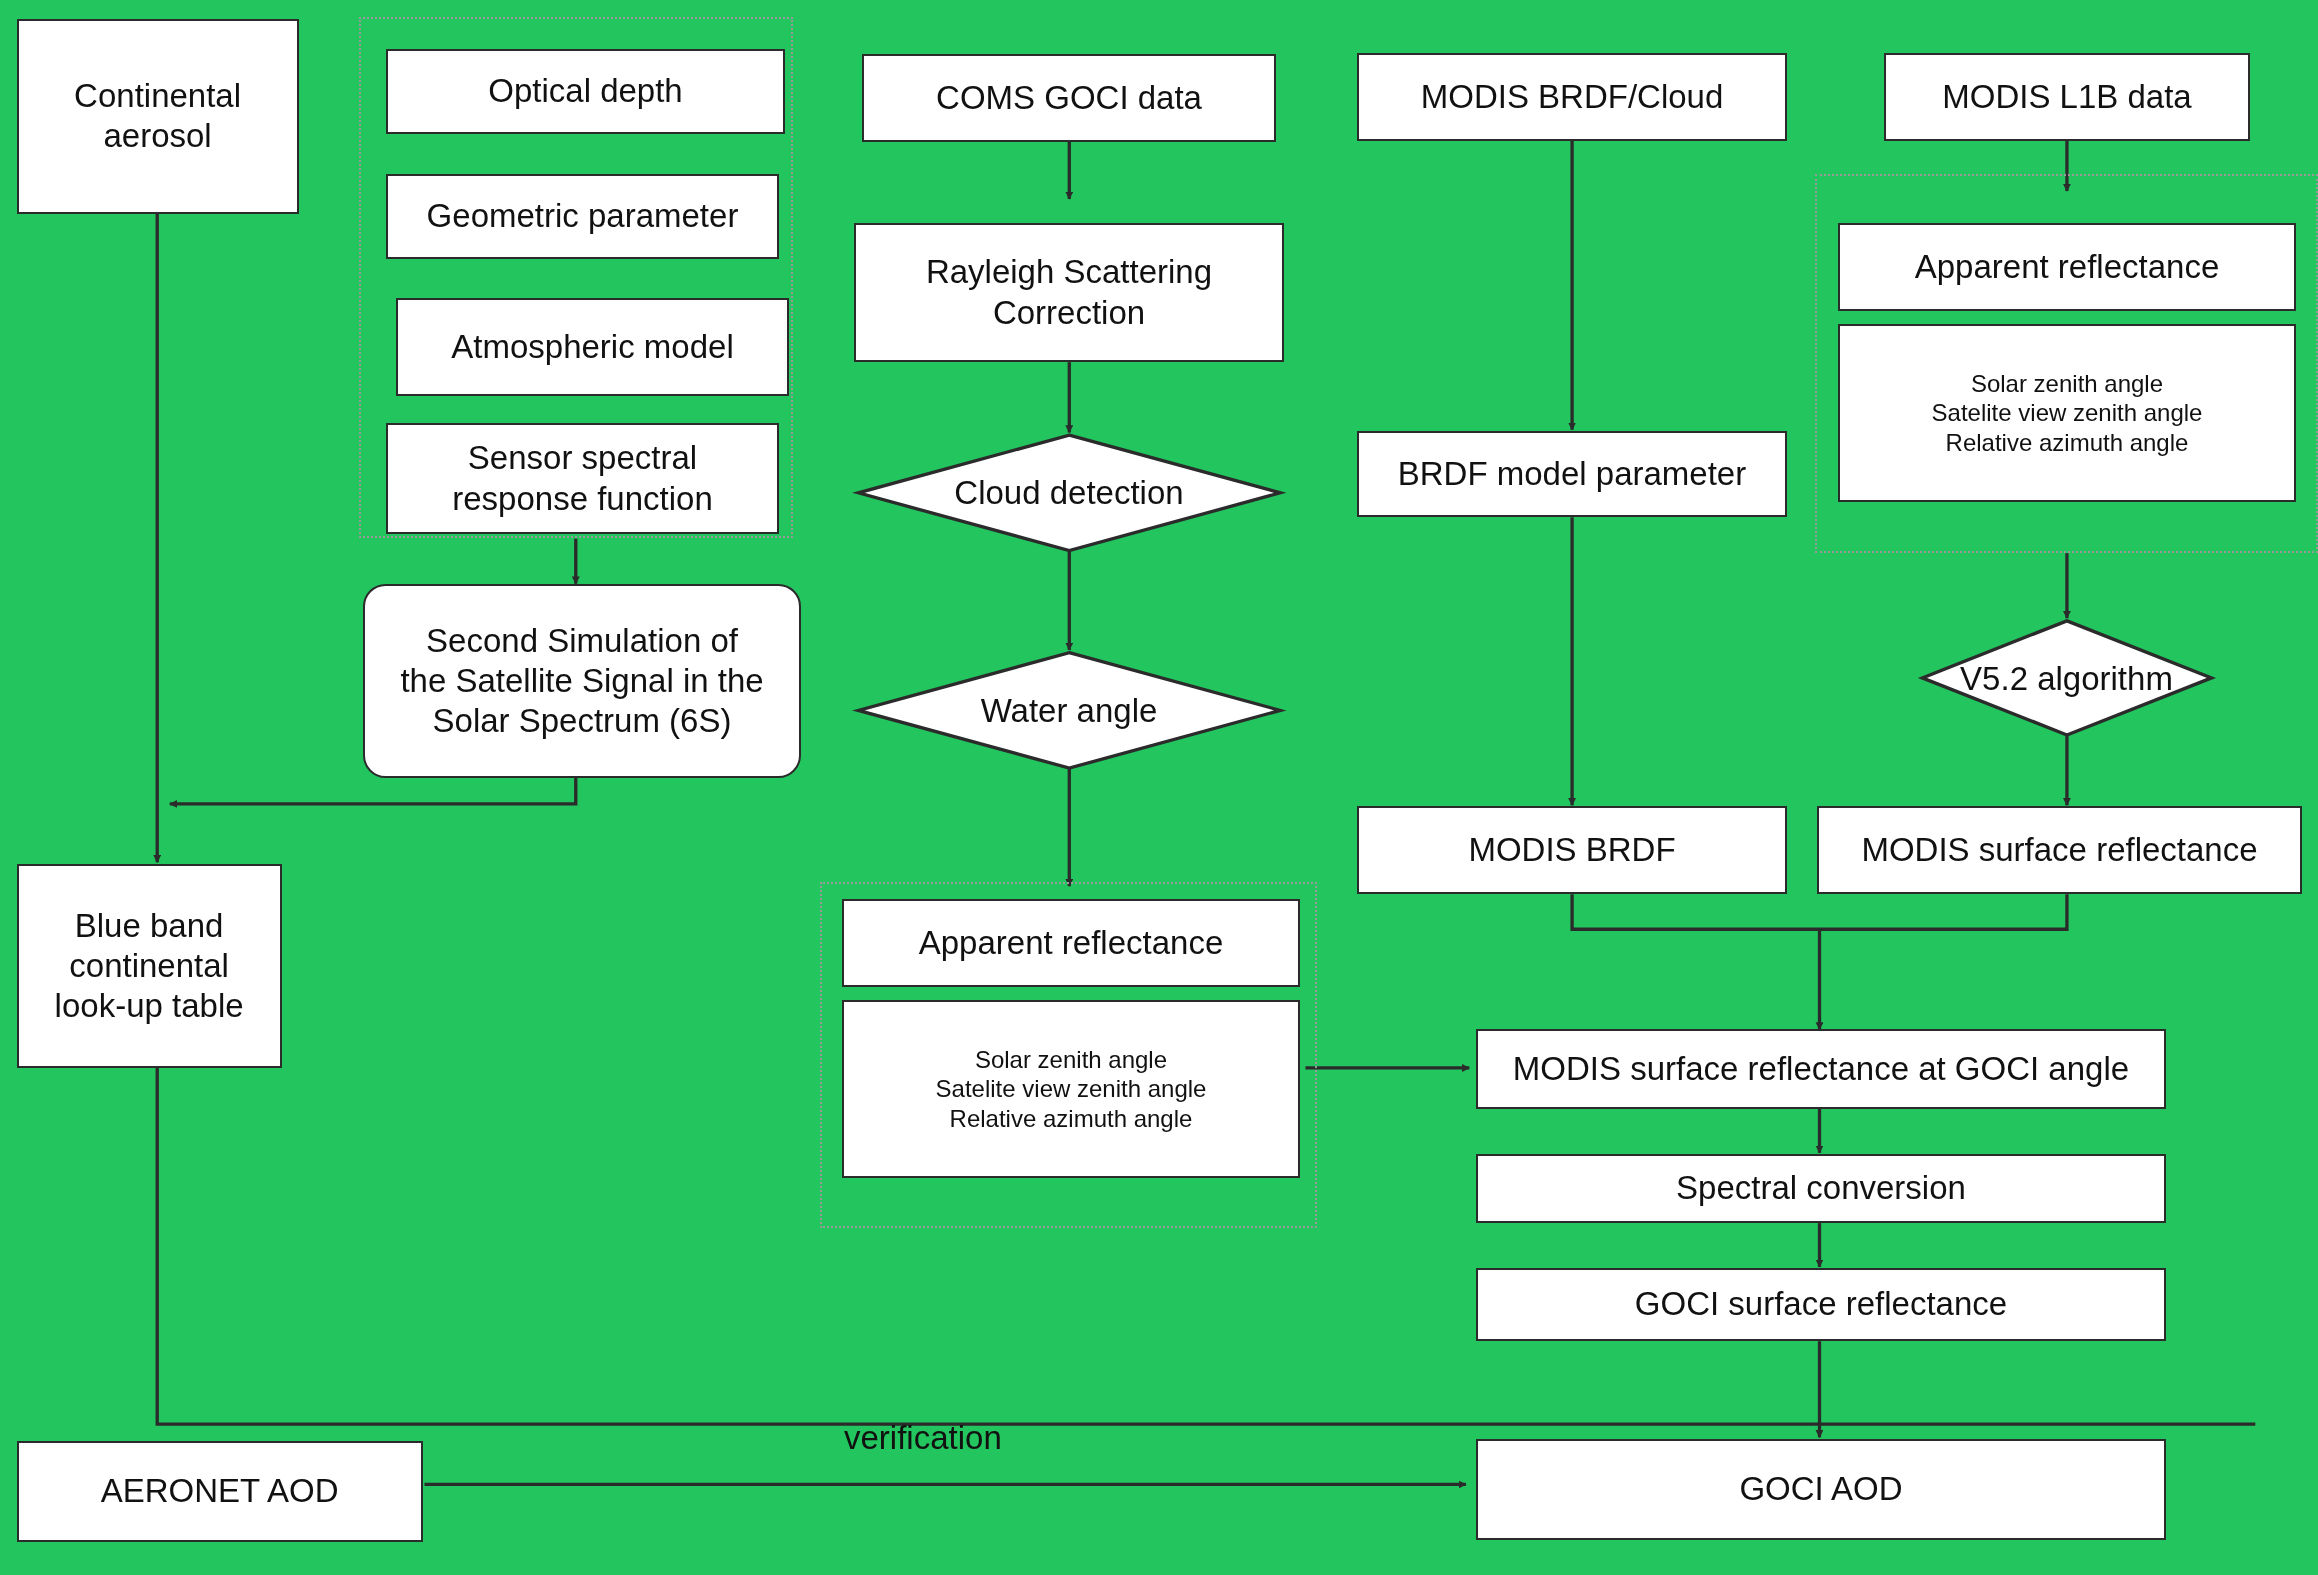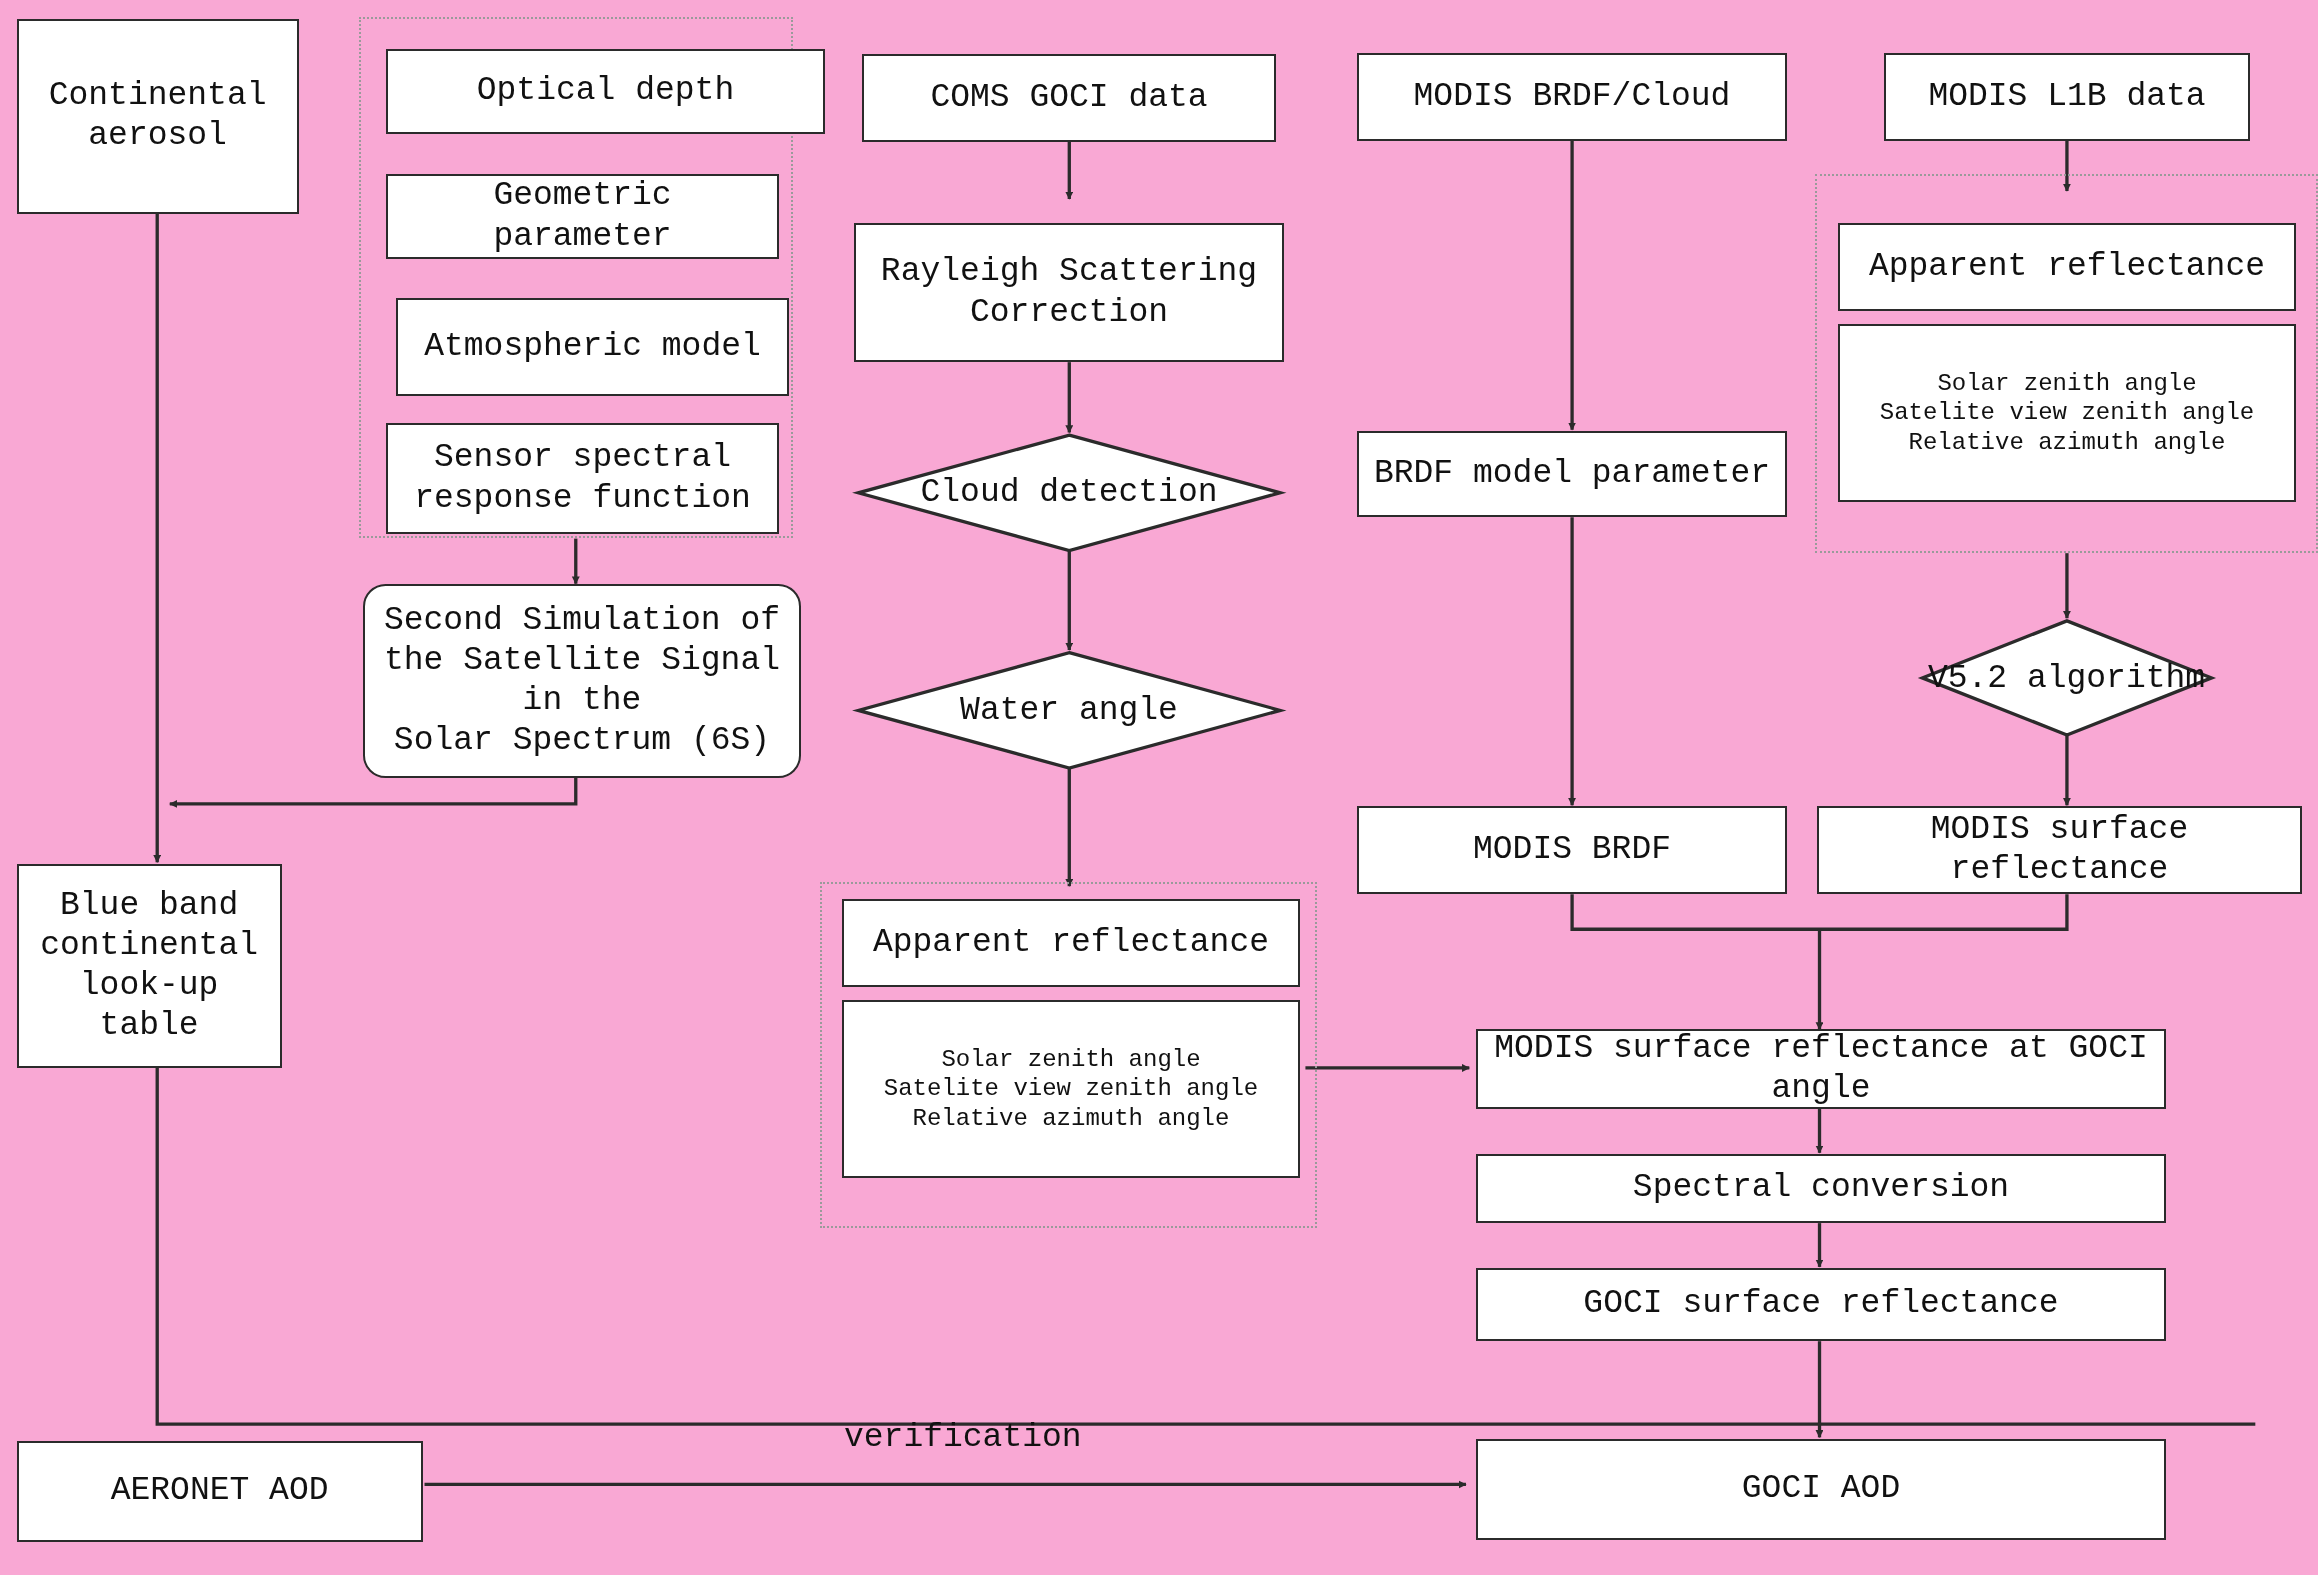--- a/index.html
+++ b/index.html
@@ -4,22 +4,22 @@
 <style>
   html, body {
     margin: 0;
     padding: 0;
     background: #ffffff;
   }
   #stage {
     position: relative;
     width: 2319px;
     height: 1576px;
-    background: #f9a8d4;
-    font-family: Liberation Mono, monospace;
+    background: #22c55e;
+    font-family: Liberation Sans, sans-serif;
     overflow: hidden;
   }
   svg.layer {
     position: absolute;
     top: 0;
     left: 0;
     width: 2319px;
     height: 1576px;
   }
   .node {
@@ -144,21 +144,21 @@
   <div class="node fs-50" style="left:16.6px; top:864px; width:265px; height:204px;">
     <span class="txt">Blue band
 continental
 look-up table</span>
   </div>
 
   <div class="node fs-50" style="left:16.6px; top:1441px; width:406px; height:101px;">
     <span class="txt">AERONET AOD</span>
   </div>
 
-  <div class="node fs-50" style="left:386px; top:49px; width:439px; height:85px;">
+  <div class="node fs-50" style="left:386px; top:49px; width:399px; height:85px;">
     <span class="txt">Optical depth</span>
   </div>
 
   <div class="node fs-50" style="left:386px; top:174px; width:393px; height:85px;">
     <span class="txt">Geometric parameter</span>
   </div>
 
   <div class="node fs-50" style="left:396px; top:298px; width:393px; height:98px;">
     <span class="txt">Atmospheric model</span>
   </div>

